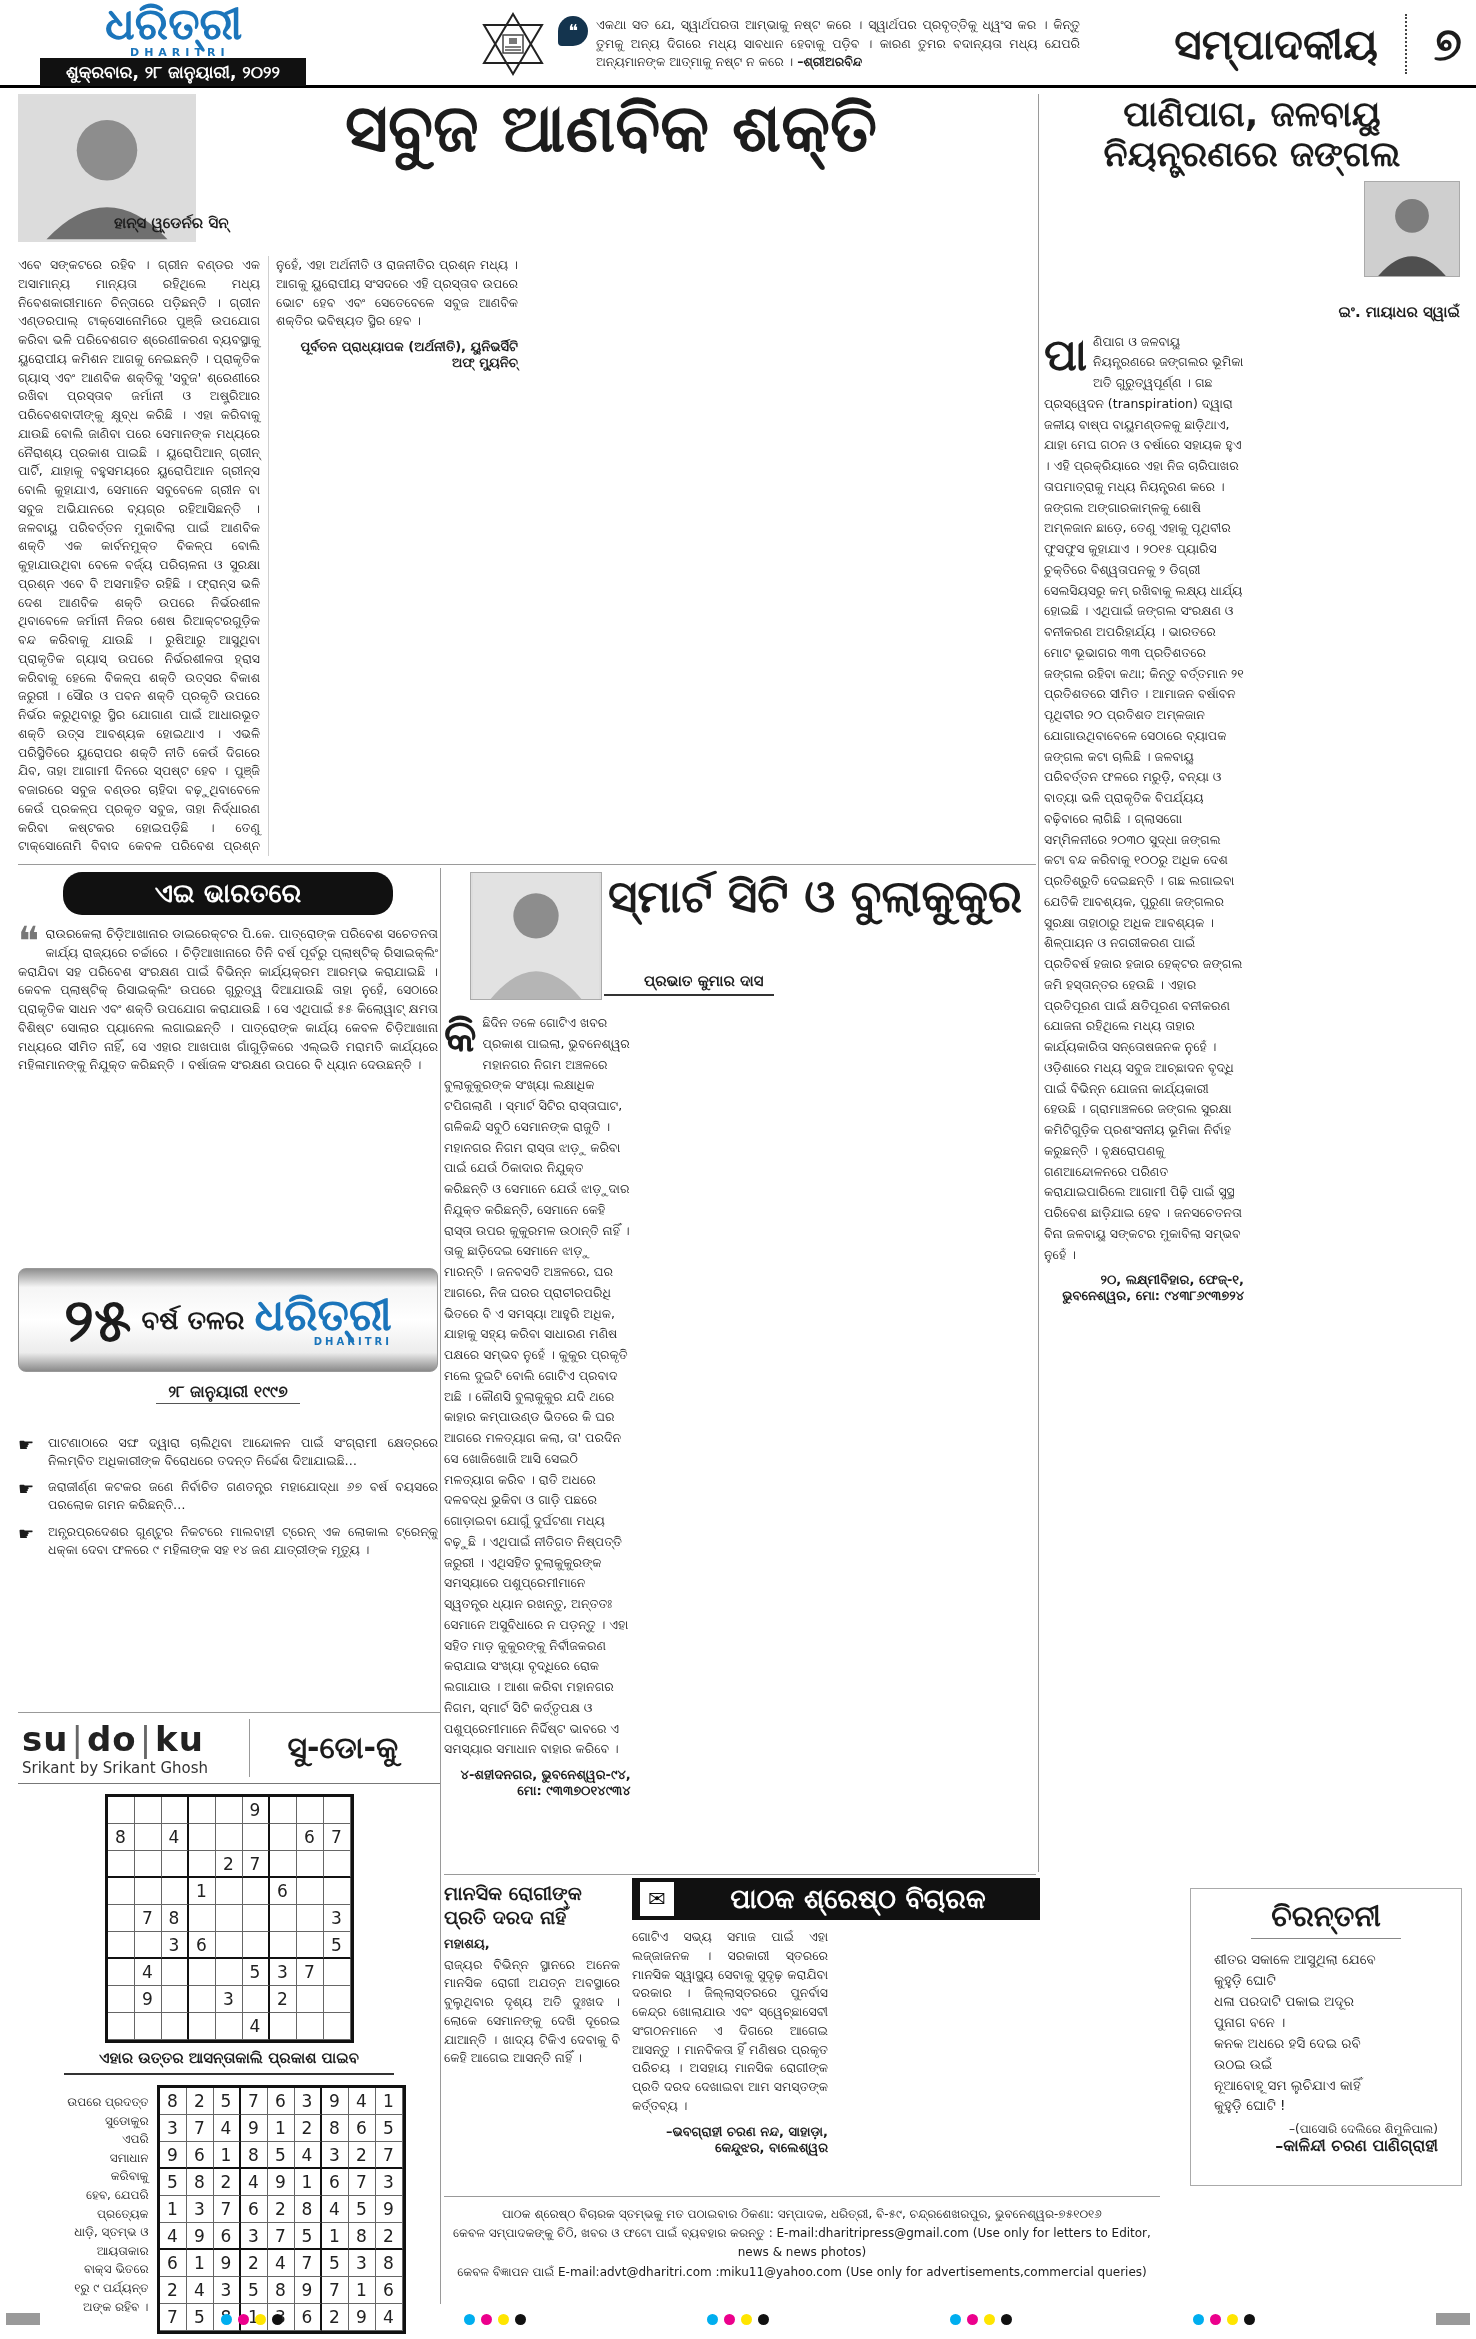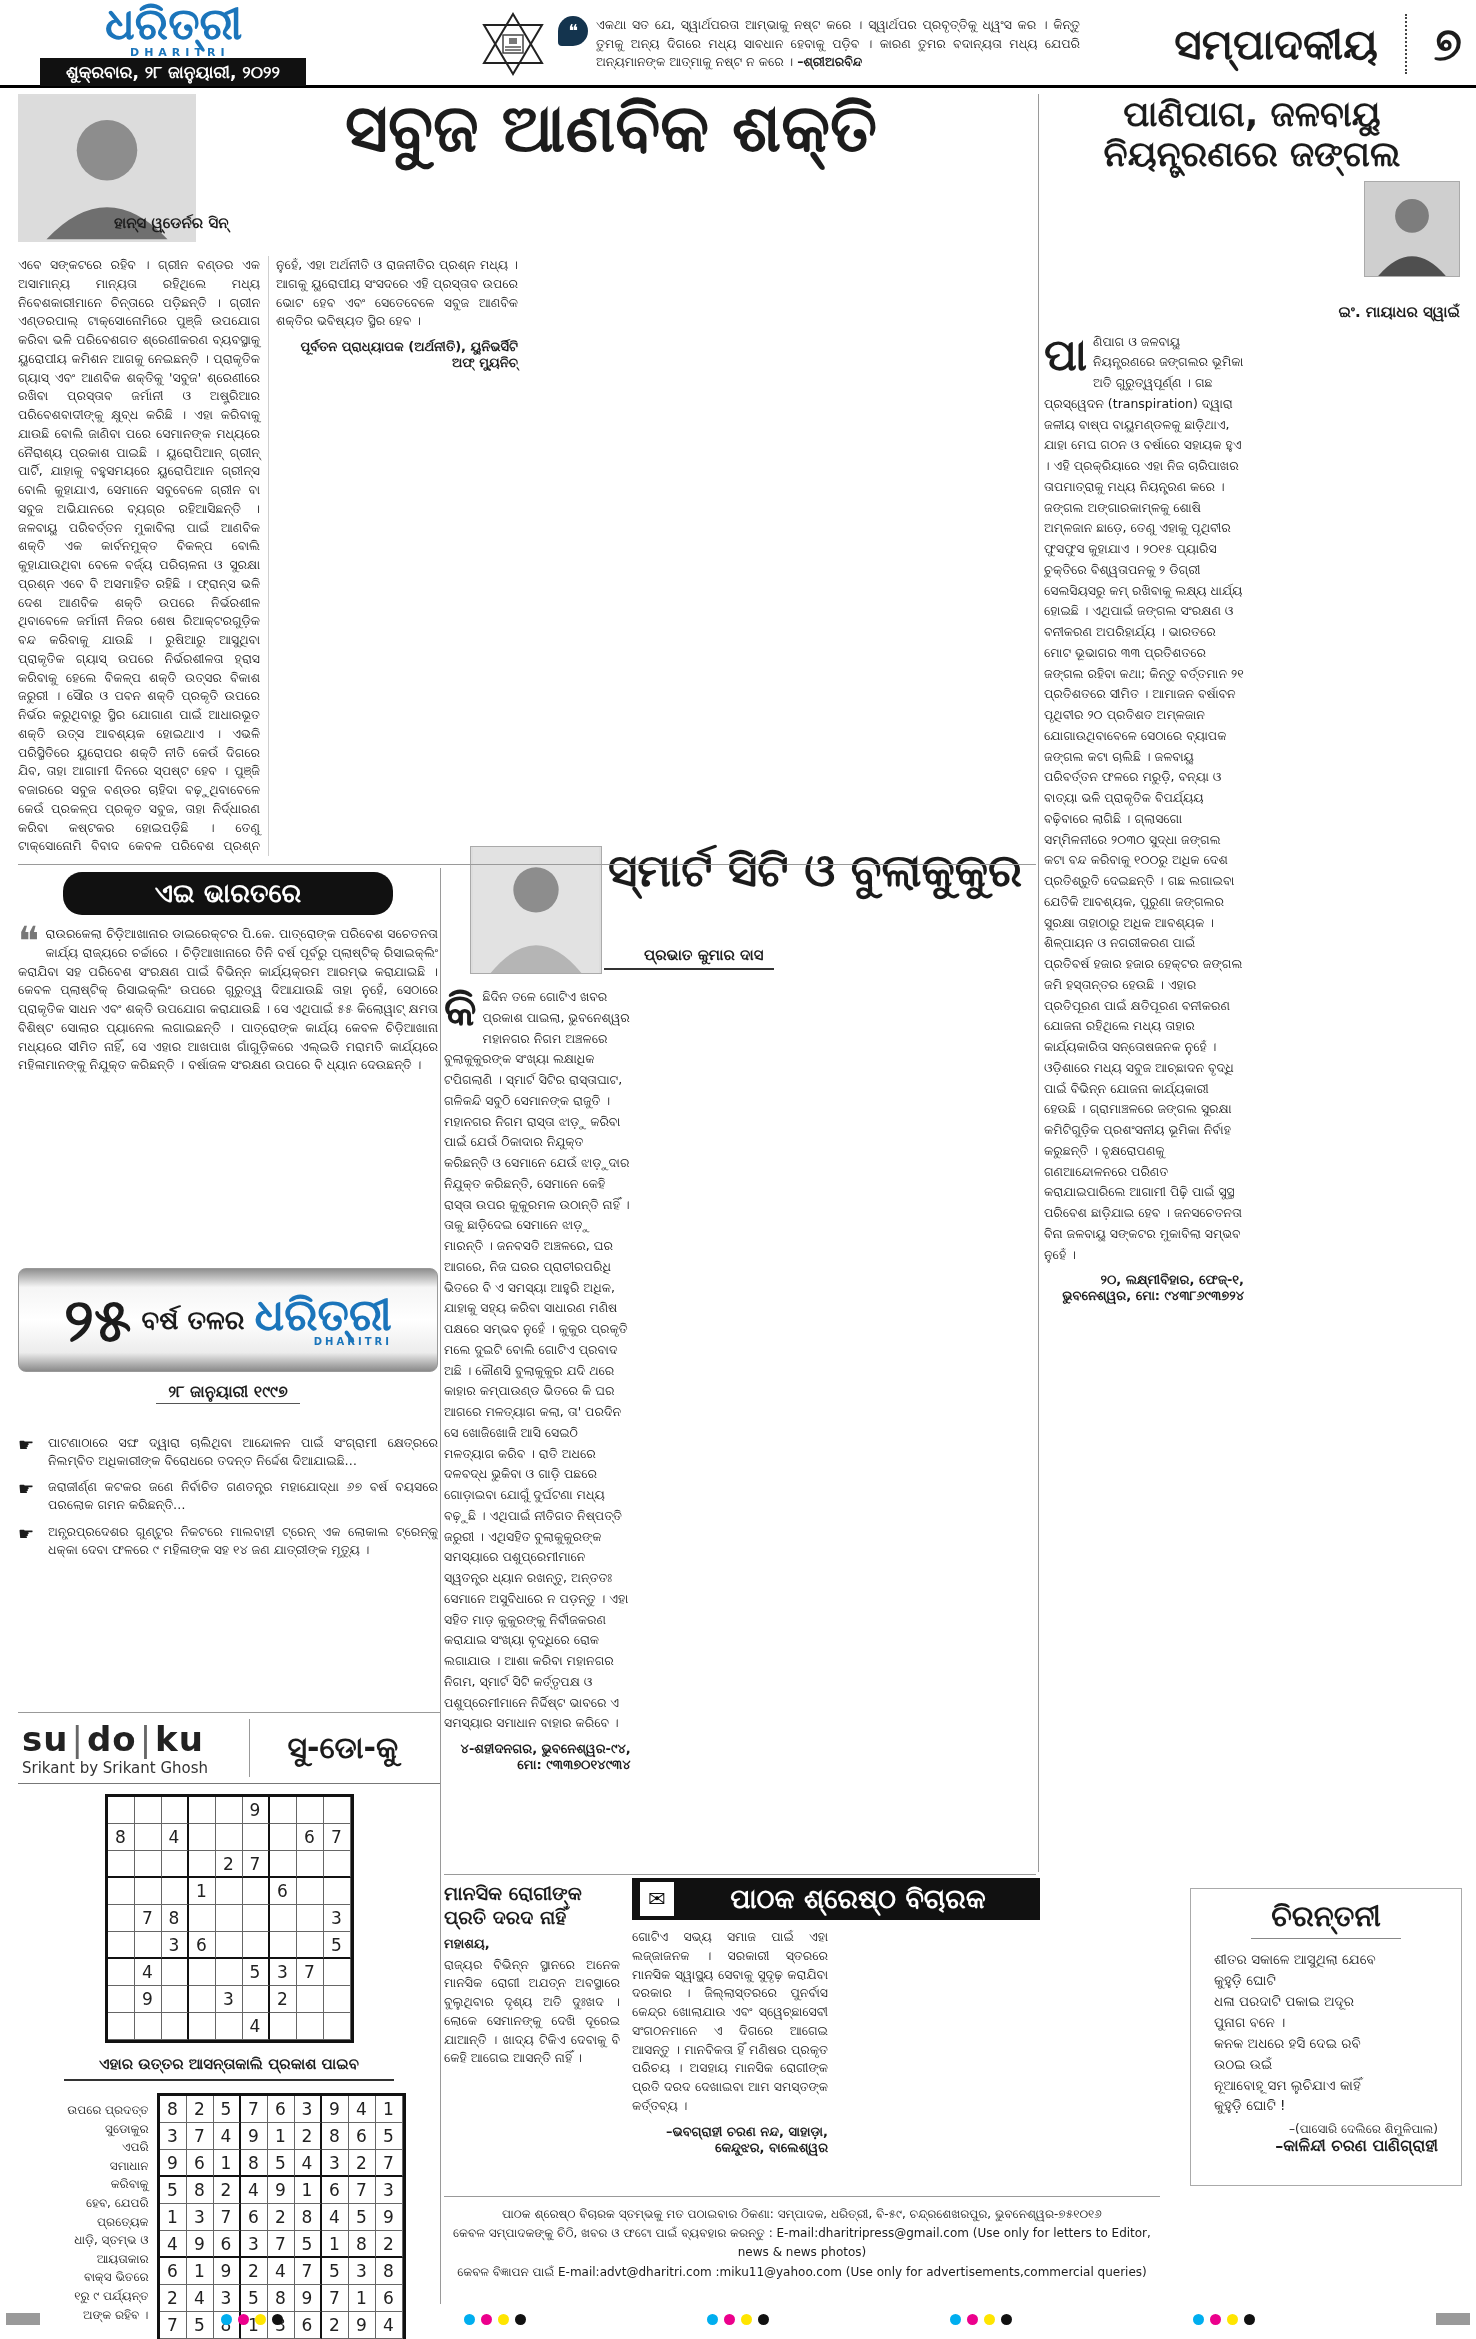--- a/index.html
+++ b/index.html
@@ -76,27 +76,27 @@
   .su-head{display:flex;align-items:center;border-bottom:1px solid #777;padding:6px 4px;}
   .su-brand{width:55%;border-right:1px solid #999;padding-right:6px;}
   .su-logo{font-size:34px;font-weight:bold;color:#222;letter-spacing:1px;}
   .su-logo .bar{font-weight:normal;color:#666;padding:0 3px;}
   .su-by{font-size:15px;color:#333;}
   .su-odia{flex:1;text-align:center;font-size:30px;font-weight:bold;}
   .su-grid{display:grid;grid-template-columns:repeat(9,27px);grid-auto-rows:27px;border:3px solid #111;width:max-content;margin:10px auto 6px auto;background:#fff;}
   .su-cell{border-right:1px solid #666;border-bottom:1px solid #666;display:flex;align-items:center;justify-content:center;font-size:17px;color:#222;}
   .su-cell.br{border-right:2px solid #111;}
   .su-cell.bb{border-bottom:2px solid #111;}
-  .su-note{text-align:center;font-size:15px;font-weight:bold;border-bottom:2px solid #333;padding-bottom:6px;width:330px;margin:12px auto;}
+  .su-note{text-align:center;font-size:15px;font-weight:bold;border-bottom:2px solid #333;padding-bottom:6px;width:330px;margin:4px auto;}
   .su-bottom{display:flex;gap:8px;margin-top:10px;justify-content:center;}
   .su-ins{width:96px;text-align:right;font-size:12px;line-height:1.55;padding-top:8px;}
   .su-caption{text-align:center;font-size:17px;font-weight:bold;margin-top:6px;}
 
   
-  .smart-city{position:absolute;left:444px;top:846px;width:592px;height:1000px;}
+  .smart-city{position:absolute;left:444px;top:872px;width:592px;height:1000px;}
   .sc-photo{position:absolute;left:26px;top:0;width:132px;height:128px;}
   .sc-headline{font-size:45px;font-weight:bold;text-align:center;padding-left:150px;line-height:1.1;}
   .sc-byline{position:absolute;left:160px;top:100px;font-size:15px;font-weight:bold;border-bottom:2px solid #333;padding:0 10px 4px 40px;}
   .sc-cols{position:absolute;left:0;top:140px;width:592px;height:858px;column-count:3;overflow:hidden;}
 
   
   .readers{position:absolute;left:444px;top:1878px;width:596px;height:306px;}
   .rd-left{position:absolute;left:0;top:4px;width:176px;height:300px;overflow:hidden;}
   .rd-title{font-size:19px;font-weight:bold;line-height:1.25;margin-bottom:6px;}
   .rd-salutation{font-size:13px;font-weight:bold;margin-bottom:4px;}

